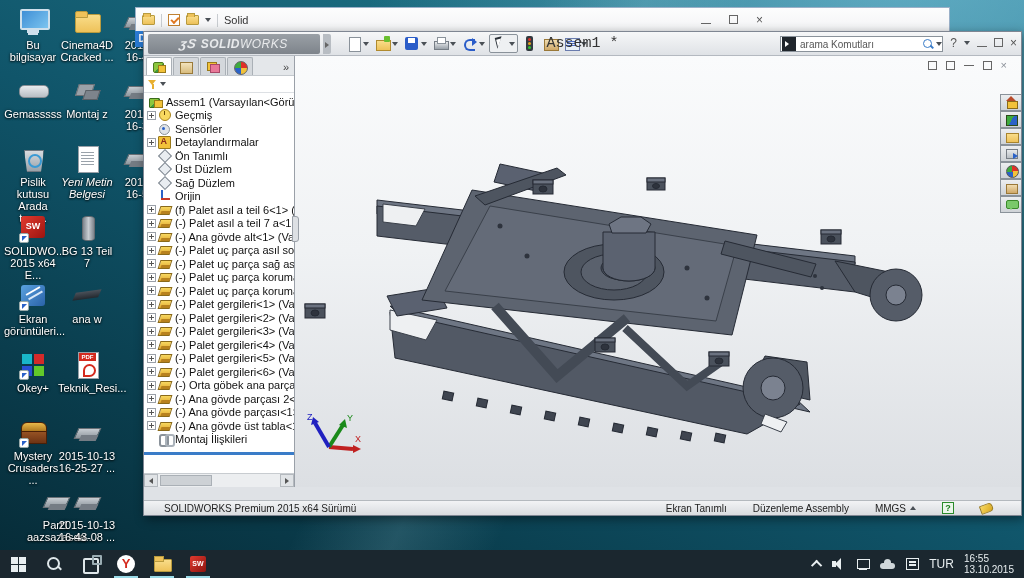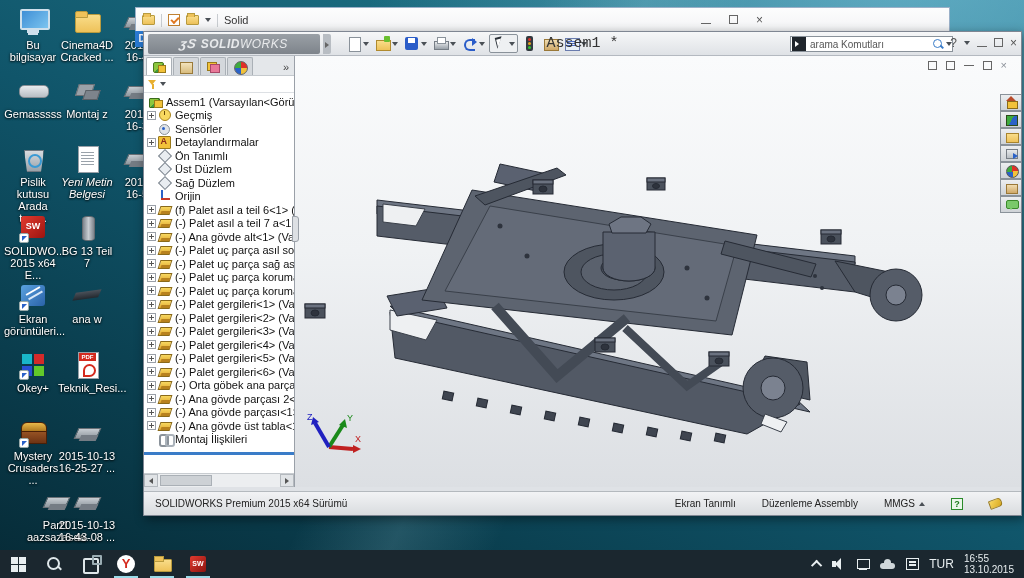--- a/index.html
+++ b/index.html
@@ -78,21 +78,21 @@
   .tbi-undo::before{content:"";position:absolute;left:2px;top:3px;width:9px;height:8px;border:2px solid #2a5cc8;border-right:none;border-radius:6px 0 0 6px;}
   .tbi-undo::after{content:"";position:absolute;right:0;top:2px;border-left:5px solid #2a5cc8;border-top:4px solid transparent;border-bottom:4px solid transparent;}
   .tbi-select::before{content:"";position:absolute;left:4px;top:1px;width:0;height:0;border-top:11px solid #2a3038;border-right:7px solid transparent;transform:rotate(-14deg);}
   .tbi-select::after{content:"";position:absolute;left:5px;top:3px;width:0;height:0;border-top:8px solid #fff;border-right:5px solid transparent;transform:rotate(-14deg);}
   .tbi-rebuild::before{content:"";position:absolute;left:4px;top:0;width:7px;height:15px;background:#333a40;border-radius:2px;}
   .tbi-rebuild::after{content:"";position:absolute;left:6px;top:2px;width:3px;height:3px;border-radius:50%;background:#e03028;box-shadow:0 8px 0 #30c030,0 4px 0 #e0a020;}
   .tbi-file-properties::before{content:"";position:absolute;left:1px;top:3px;width:13px;height:10px;background:linear-gradient(#f0dcb0,#cfa868);border:1px solid #9a7838;}
   .tbi-options::before{content:"";position:absolute;left:1px;top:2px;width:13px;height:11px;background:#e8f0f8;border:1px solid #6a7cae;}
   .tbi-options::after{content:"";position:absolute;left:3px;top:4px;width:9px;height:7px;background:repeating-linear-gradient(#e8f0f8 0 1px,#4a6cc8 1px 2px);}
   .sw-title{position:absolute;left:0;right:0;text-align:center;font-size:15px;color:#333;pointer-events:none;font-family:Liberation Mono, monospace;}
-  .sw-search{position:absolute;right:68px;top:4px;width:163px;height:16px;background:#fff;border:1px solid #8a929a;display:flex;align-items:center;font-size:10px;color:#555;}
+  .sw-search{position:absolute;right:78px;top:4px;width:163px;height:16px;background:#fff;border:1px solid #8a929a;display:flex;align-items:center;font-size:10px;color:#555;}
   .sws-icon{width:14px;height:14px;background:#20262c;margin:0 1px;position:relative;}
   .sws-icon::before{content:"";position:absolute;left:3px;top:4px;border-left:4px solid #fff;border-top:3px solid transparent;border-bottom:3px solid transparent;}
   .sw-search .stext{flex:1;padding-left:3px;}
   .mag{width:12px;height:12px;position:relative;margin-right:2px;}
   .mag::before{content:"";position:absolute;left:1px;top:1px;width:7px;height:7px;border:1.5px solid #3a7cc8;border-radius:50%;}
   .mag::after{content:"";position:absolute;left:8px;top:8px;width:4px;height:1.5px;background:#3a7cc8;transform:rotate(45deg);}
   .sw-controls{position:absolute;right:4px;top:4px;display:flex;align-items:center;gap:7px;color:#555;font-size:12px;}
   
   .sw-body{position:absolute;left:0;top:24px;right:0;bottom:28px;display:flex;}
   .fm-panel{width:151px;background:#fff;border-right:1px solid #9aa0a8;display:flex;flex-direction:column;position:relative;}
@@ -160,21 +160,21 @@
   .tpi-comments::before{content:"";position:absolute;left:1px;top:1px;width:11px;height:7px;background:#7ac96a;border:1px solid #3a8a2a;border-radius:2px;}
   .tpi-comments::after{content:"";position:absolute;left:3px;bottom:0;border-left:3px solid transparent;border-right:3px solid transparent;border-top:4px solid #7ac96a;}
   
   .doc-tabs{position:absolute;left:0;right:0;bottom:16px;height:12px;background:#cfd3d7;border-top:1px solid #aab0b6;display:flex;align-items:stretch;font-size:10px;}
   .navbtns{display:flex;}
   .navb{width:12px;background:#c4c9ce;border-right:1px solid #aab0b6;display:flex;align-items:center;justify-content:center;}
   .navb .t{width:0;height:0;border-top:3px solid transparent;border-bottom:3px solid transparent;}
   .t-l{border-right:4px solid #8a9098;} .t-r{border-left:4px solid #8a9098;}
   .dtab{padding:0 10px;display:flex;align-items:center;border-right:1px solid #aab0b6;color:#222;}
   .dtab.active{background:#f2f3f5;font-weight:bold;border-top:1px solid #fff;}
-  .statusbar{position:absolute;left:0;right:0;bottom:0;height:24px;background:linear-gradient(#f2f3f5,#d9dcdf);border-top:1px solid #b4b9be;display:flex;align-items:center;font-size:10px;color:#222;padding:0 11px;}
+  .statusbar{position:absolute;left:0;right:0;bottom:0;height:15px;background:linear-gradient(#f2f3f5,#d9dcdf);border-top:1px solid #b4b9be;display:flex;align-items:center;font-size:10px;color:#222;padding:0 20px;}
   .st-right{margin-left:auto;display:flex;align-items:center;gap:26px;padding-right:8px;}
   .st-help{width:12px;height:12px;border:1px solid #2a8a2a;background:#eaf6ea;color:#1a7a1a;font-weight:bold;font-size:9px;display:flex;align-items:center;justify-content:center;}
   .st-tag{width:13px;height:9px;background:linear-gradient(135deg,#f8d860,#d8a820);border:1px solid #9a7a1a;border-radius:1px 4px 4px 1px;transform:rotate(-20deg);}
   .units{display:flex;align-items:center;gap:4px;}
   
   .taskbar{position:absolute;left:0;bottom:0;width:1024px;height:28px;background:#1b272f;display:flex;align-items:center;z-index:20;}
   .tb-item{position:relative;width:36px;height:28px;display:flex;align-items:center;justify-content:center;}
   .tb-item .runline{position:absolute;bottom:0;left:6px;right:6px;height:2px;background:#9adbe8;}
   .win-logo{width:15px;height:15px;display:grid;grid-template-columns:7px 7px;grid-template-rows:7px 7px;gap:1px;}
   .win-logo i{background:#e8eef0;}

